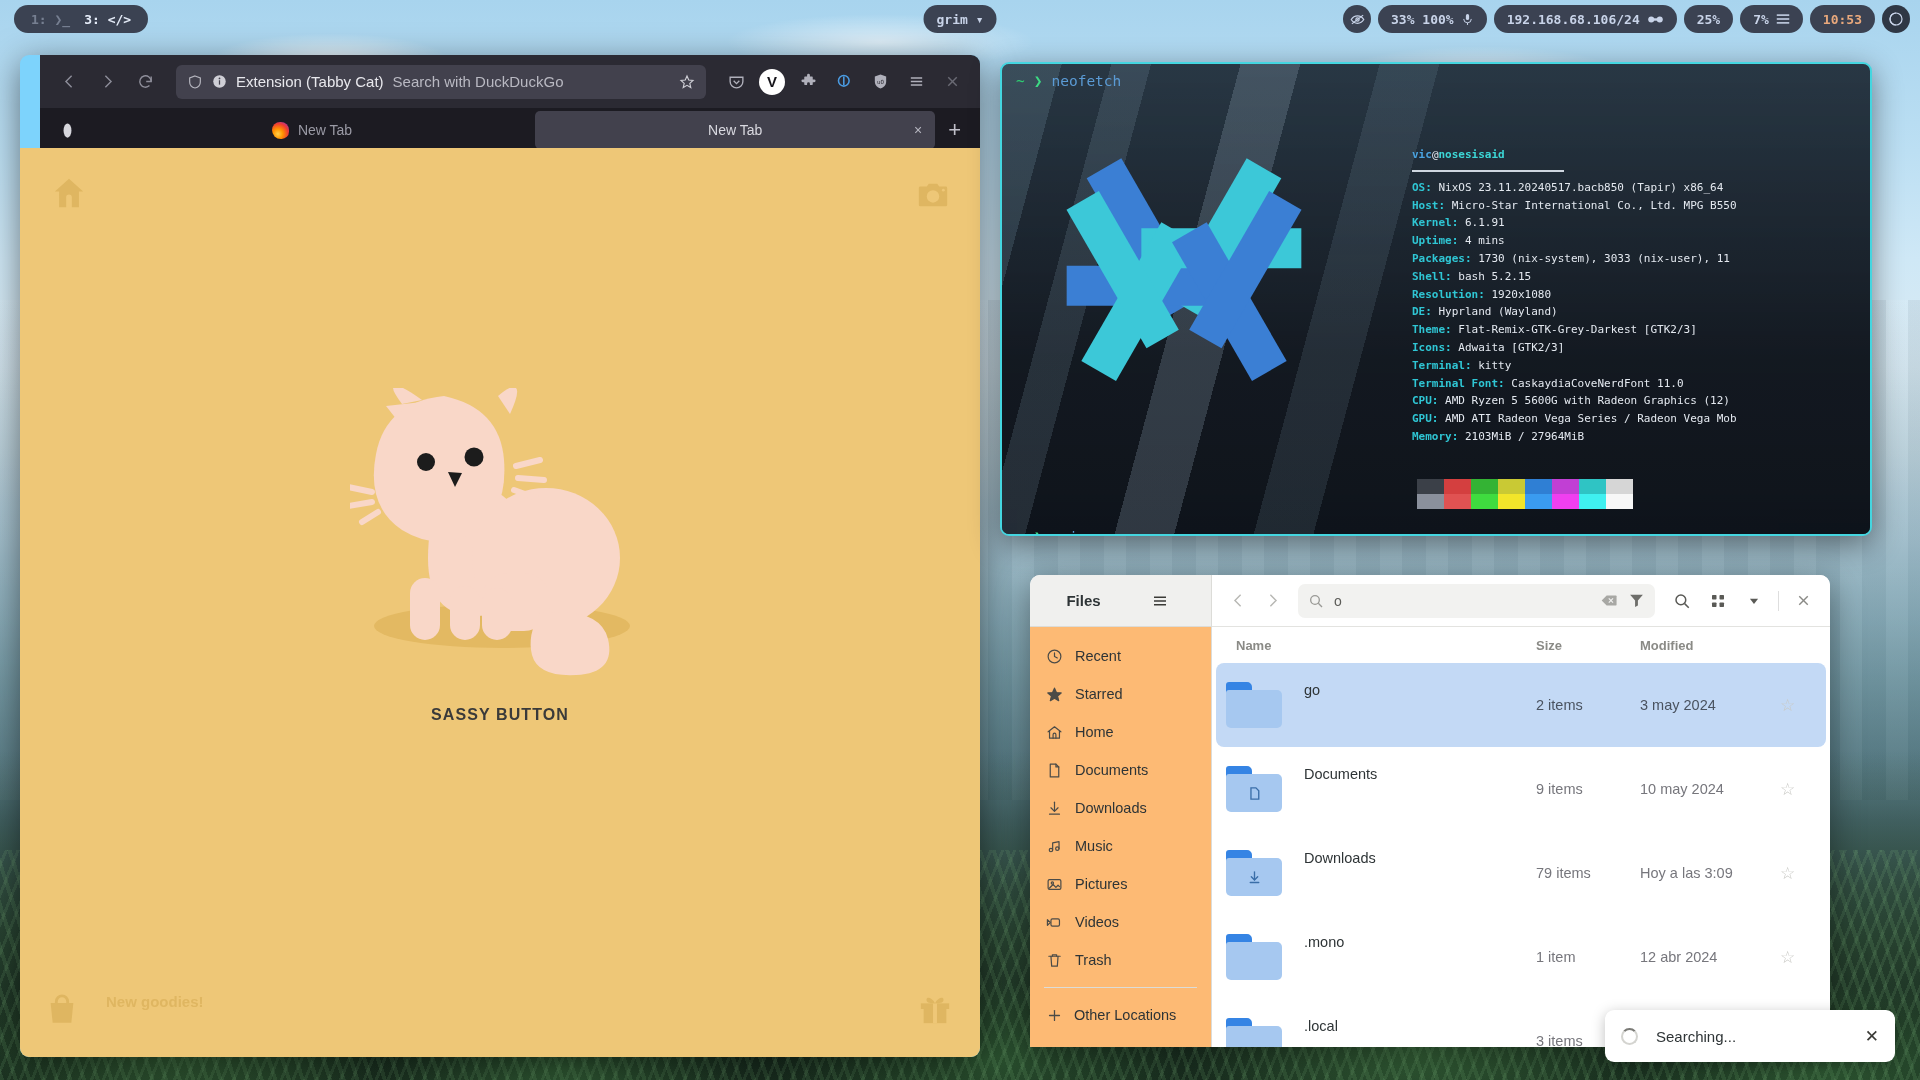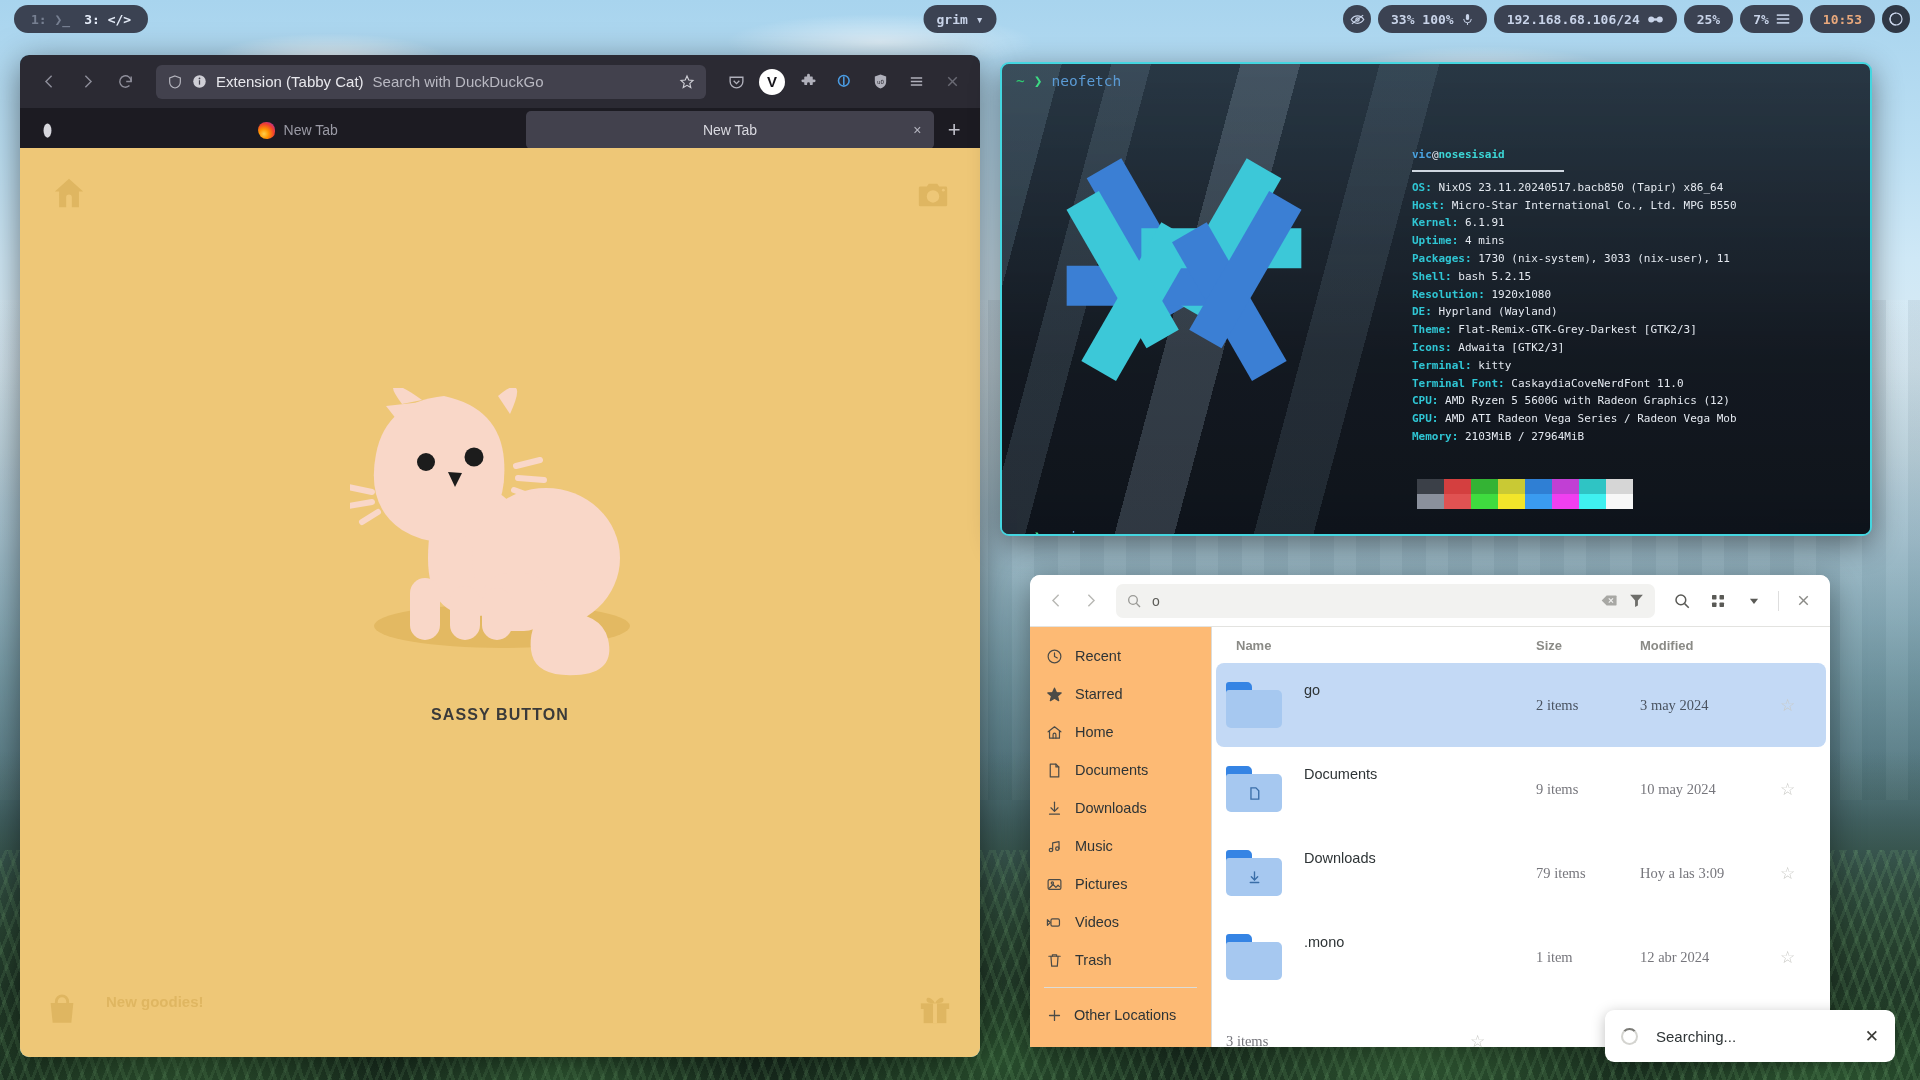--- a/index.html
+++ b/index.html
@@ -78,20 +78,21 @@
   .mod-clock { color: #e8a87c; }
   .mod-round { border-radius: 50%; width: 28px; padding: 0; justify-content: center; }
   .mod-tray { background: #2f3744; }
 
   
   .ff {
     position: absolute; left: 20px; top: 55px; width: 960px; height: 1002px;
     background: #7dd3fc; border-radius: 9px; overflow: hidden;
     box-shadow: 0 8px 34px rgba(0,0,0,.5);
     z-index: 40;
+    padding-left: 20px;
   }
   .ff-nav { height: 53px; display: flex; align-items: center; padding: 0 12px; gap: 4px; background: #2b2a33; }
   .nav-btn {
     width: 34px; height: 34px; border-radius: 5px; display: flex;
     align-items: center; justify-content: center; color: #8d8d99; flex: none;
   }
   .nav-btn svg { width: 17px; height: 17px; }
   .urlbar {
     flex: 1; height: 34px; margin: 0 10px; background: #42414d; border-radius: 6px;
     display: flex; align-items: center; padding: 0 11px; gap: 9px;
@@ -234,21 +235,21 @@
   .c-name { flex: 1; padding-left: 10px; }
   .c-size { width: 104px; }
   .c-mod { width: 140px; }
   .c-star { width: 36px; }
   .frow {
     display: flex; align-items: center; height: 84px; margin: 0 4px;
     padding: 0 10px; font-size: 14.5px; color: #2e3436; border-radius: 8px;
   }
   .frow.sel { background: #c3d9f5; }
   .frow .c-name { display: flex; gap: 22px; padding-left: 0; }
-  .frow .c-size, .frow .c-mod { color: #76767c; font-family: Liberation Serif, serif; }
+  .frow .c-size, .frow .c-mod { color: #76767c; }
   .frow.sel .c-size, .frow.sel .c-mod { color: #4a5360; }
   .star-ico { color: #c9c9c5; font-size: 17px; }
   .folder { width: 56px; height: 46px; position: relative; flex: none; }
   .folder .tab-t {
     position: absolute; left: 0; top: 0; width: 26px; height: 11px;
     background: #3584e4; border-radius: 3px 5px 0 0;
   }
   .folder .body-b {
     position: absolute; left: 0; top: 8px; width: 56px; height: 38px;
     background: #a6c8f0; border-radius: 3px 5px 5px 5px;
@@ -573,20 +574,30 @@
       <span class="p-arrow">❯</span>
       <span class="p-cmd">grim</span>
     </div>
 
   </div>
 </div>
 
 <div class="files">
 
   <div class="files-hdr">
+    <div class="fh-left">
+      <span class="fh-title">Files</span>
+      <span class="ic-btn">
+        <svg viewBox="0 0 24 24" width="18" height="18" stroke="#3a3a36" stroke-width="1.9">
+          <line x1="4" y1="7" x2="20" y2="7"></line>
+            <line x1="4" y1="12" x2="20" y2="12"></line>
+            <line x1="4" y1="17" x2="20" y2="17"></line>
+        </svg>
+      </span>
+    </div>
     <div class="fh-right">
       <span class="nav-arrow">
         <svg viewBox="0 0 24 24" width="17" height="17" fill="none" stroke="currentColor" stroke-width="2">
             <polyline points="15 4 7 12 15 20"></polyline>
           </svg>
       </span>
       <span class="nav-arrow">
         <svg viewBox="0 0 24 24" width="17" height="17" fill="none" stroke="currentColor" stroke-width="2">
             <polyline points="9 4 17 12 9 20"></polyline>
           </svg>
@@ -800,20 +811,28 @@
                 <span class="body-b"></span>
                 <span class="glyph"></span>
               </span>
               <span>.mono</span>
             </span>
             <span class="c-size">1 item</span>
             <span class="c-mod">12 abr 2024</span>
             <span class="c-star star-ico">☆</span>
           </div>
           <div class="frow">
+            <span class="c-name">
+              <span class="folder">
+                <span class="tab-t"></span>
+                <span class="body-b"></span>
+                <span class="glyph"></span>
+              </span>
+              <span>.local</span>
+            </span>
             <span class="c-size">3 items</span>
             <span class="c-mod"></span>
             <span class="c-star star-ico">☆</span>
           </div>
         </div>
     </div>
   </div>
 </div>
 
 <div class="toast">

